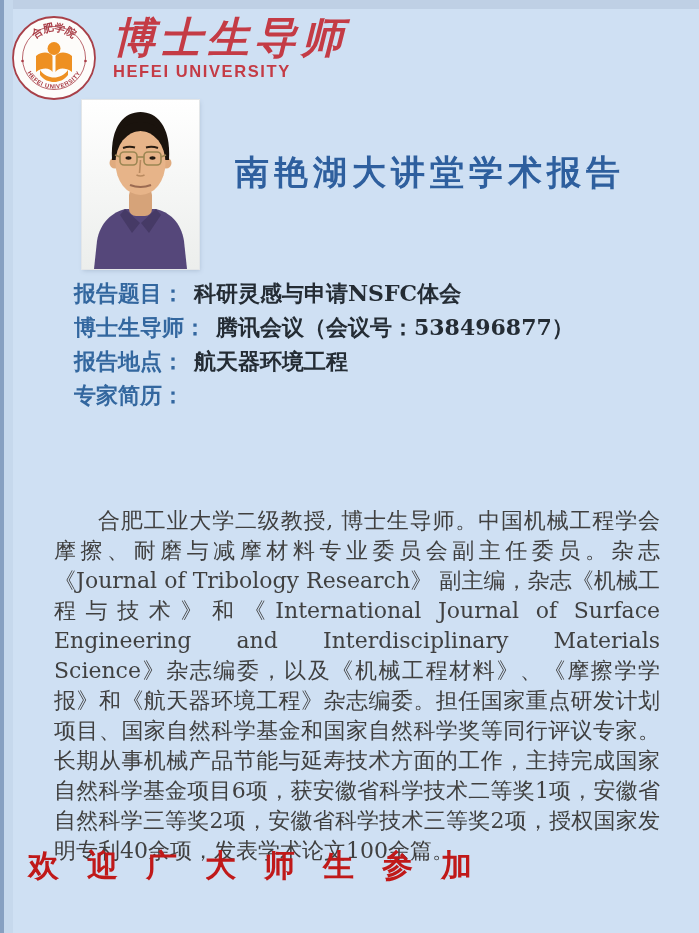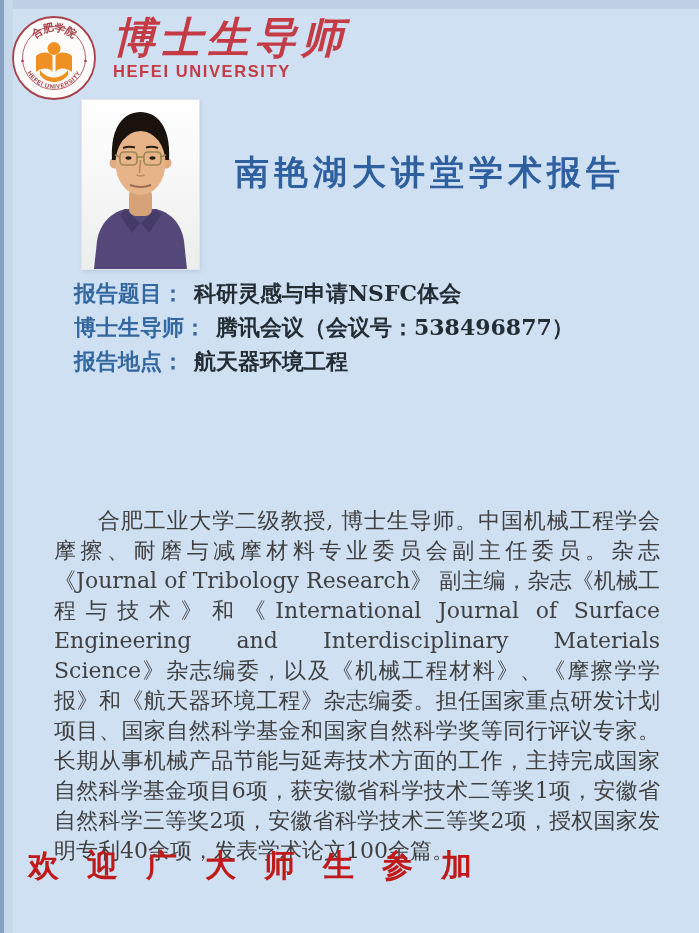--- a/index.html
+++ b/index.html
@@ -178,19 +178,22 @@
   <div class="info">
     <div class="info-row">
       <span class="info-label">报告题目：</span><span class="info-value">科研灵感与申请NSFC体会</span>
     </div>
     <div class="info-row">
       <span class="info-label">博士生导师：</span><span class="info-value">腾讯会议（会议号：538496877）</span>
     </div>
     <div class="info-row">
       <span class="info-label">报告地点：</span><span class="info-value">航天器环境工程</span>
     </div>
+    <div class="info-row">
+      <span class="info-label">专家简历：</span><span class="info-value"></span>
+    </div>
   </div>
 
   <p class="bio">合肥工业大学二级教授, 博士生导师。中国机械工程学会摩擦、耐磨与减摩材料专业委员会副主任委员。杂志《Journal of Tribology Research》 副主编，杂志《机械工程与技术》和《International Journal of Surface Engineering and Interdisciplinary Materials Science》杂志编委，以及《机械工程材料》、《摩擦学学报》和《航天器环境工程》杂志编委。担任国家重点研发计划项目、国家自然科学基金和国家自然科学奖等同行评议专家。长期从事机械产品节能与延寿技术方面的工作，主持完成国家自然科学基金项目6项，获安徽省科学技术二等奖1项，安徽省自然科学三等奖2项，安徽省科学技术三等奖2项，授权国家发明专利40余项，发表学术论文100余篇。</p>
 
   <div class="footer">欢迎广大师生参加</div>
 
 </div>
 
 </body></html>

